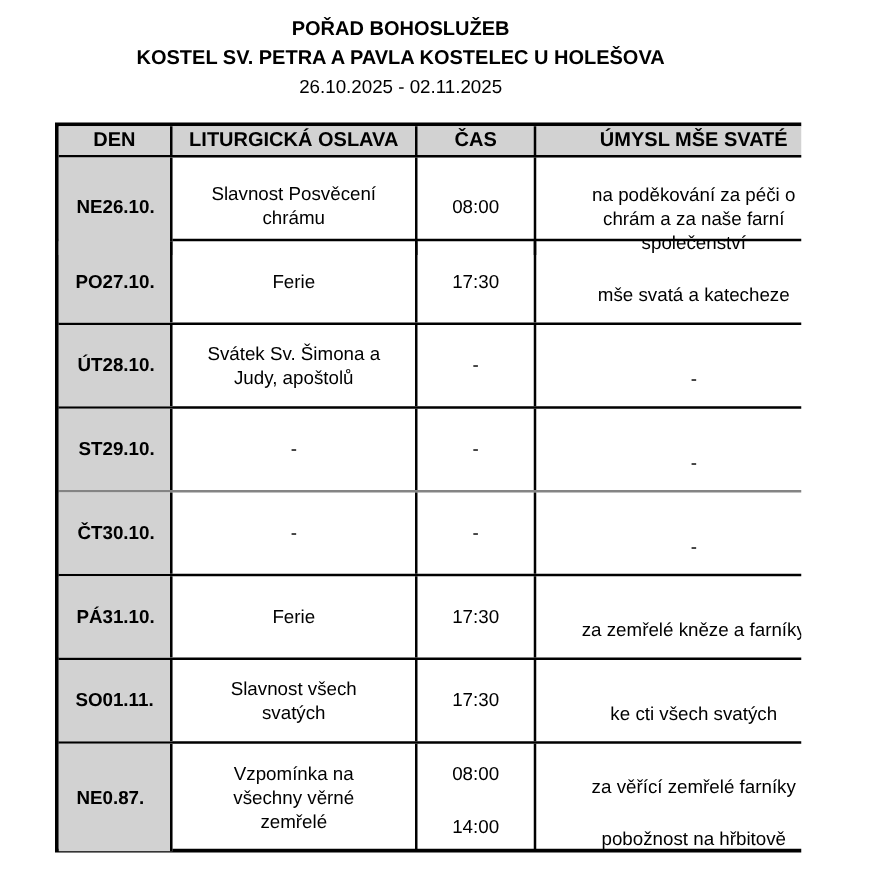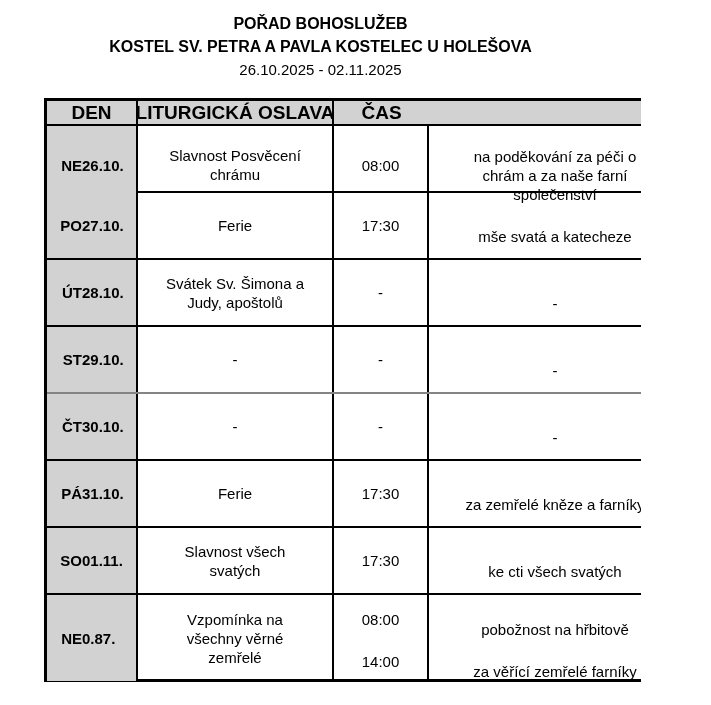--- a/index.html
+++ b/index.html
@@ -53,21 +53,21 @@
     grid-template-columns: 91px 196px 95px 1fr;
     height: 25px;
     box-sizing: border-box;
     background: #d2d2d2;
     border-bottom: 2px solid #000000;
   }
   .header-cell {
     display: flex;
     align-items: center;
     justify-content: center;
-    font-size: 19px;
+    font-size: 16px;
     font-weight: bold;
     border-right: 2px solid #000000;
     box-sizing: border-box;
     white-space: nowrap;
   }
   .header-cell:last-child { border-right: none; }
 
   .data-row {
     display: grid;
     grid-template-columns: 91px 196px 95px 1fr;
@@ -131,20 +131,21 @@
     <div class="doc-title">POŘAD BOHOSLUŽEB</div>
     <div class="doc-subtitle">KOSTEL SV. PETRA A PAVLA KOSTELEC U HOLEŠOVA</div>
     <div class="doc-daterange">26.10.2025 - 02.11.2025</div>
   </div>
 
   <div class="schedule-table">
     <div class="header-row">
       <div class="header-cell">DEN</div>
       <div class="header-cell">LITURGICKÁ OSLAVA</div>
       <div class="header-cell">ČAS</div>
+      <div class="header-cell">ÚMYSL MŠE SVATÉ</div>
     </div>
     <div id="rows-container">
   <div class="data-row">
     <div class="cell day-cell">
       <span class="day-abbrev">NE</span>
       <span class="day-date">26.10.</span>
     </div>
     <div class="cell celebration-cell">Slavnost Posvěcení chrámu</div>
     <div class="cell time-cell">
             <div class="entry-line">08:00</div>
@@ -242,20 +243,20 @@
     <div class="cell day-cell">
       <span class="day-abbrev">NE</span>
       <span class="day-date">0.87.</span>
     </div>
     <div class="cell celebration-cell">Vzpomínka na všechny věrné zemřelé</div>
     <div class="cell time-cell multi">
             <div class="entry-line">08:00</div>
             <div class="entry-line">14:00</div>
           </div>
     <div class="cell intention-cell multi">
+            <div class="entry-line">za věřící zemřelé farníky</div>
             <div class="entry-line">pobožnost na hřbitově</div>
-            <div class="entry-line">za věřící zemřelé farníky</div>
           </div>
   </div>
 </div>
   </div>
 
 </div>
 
 </body></html>

